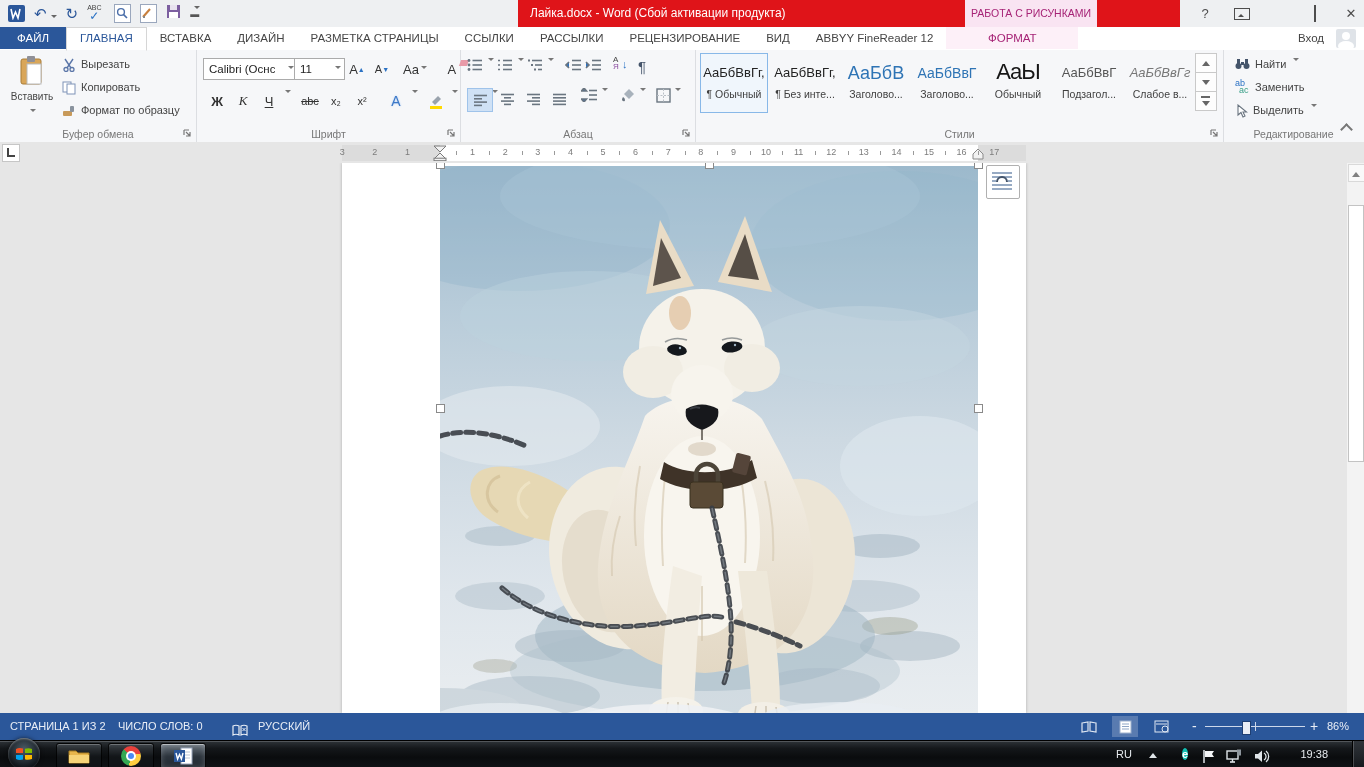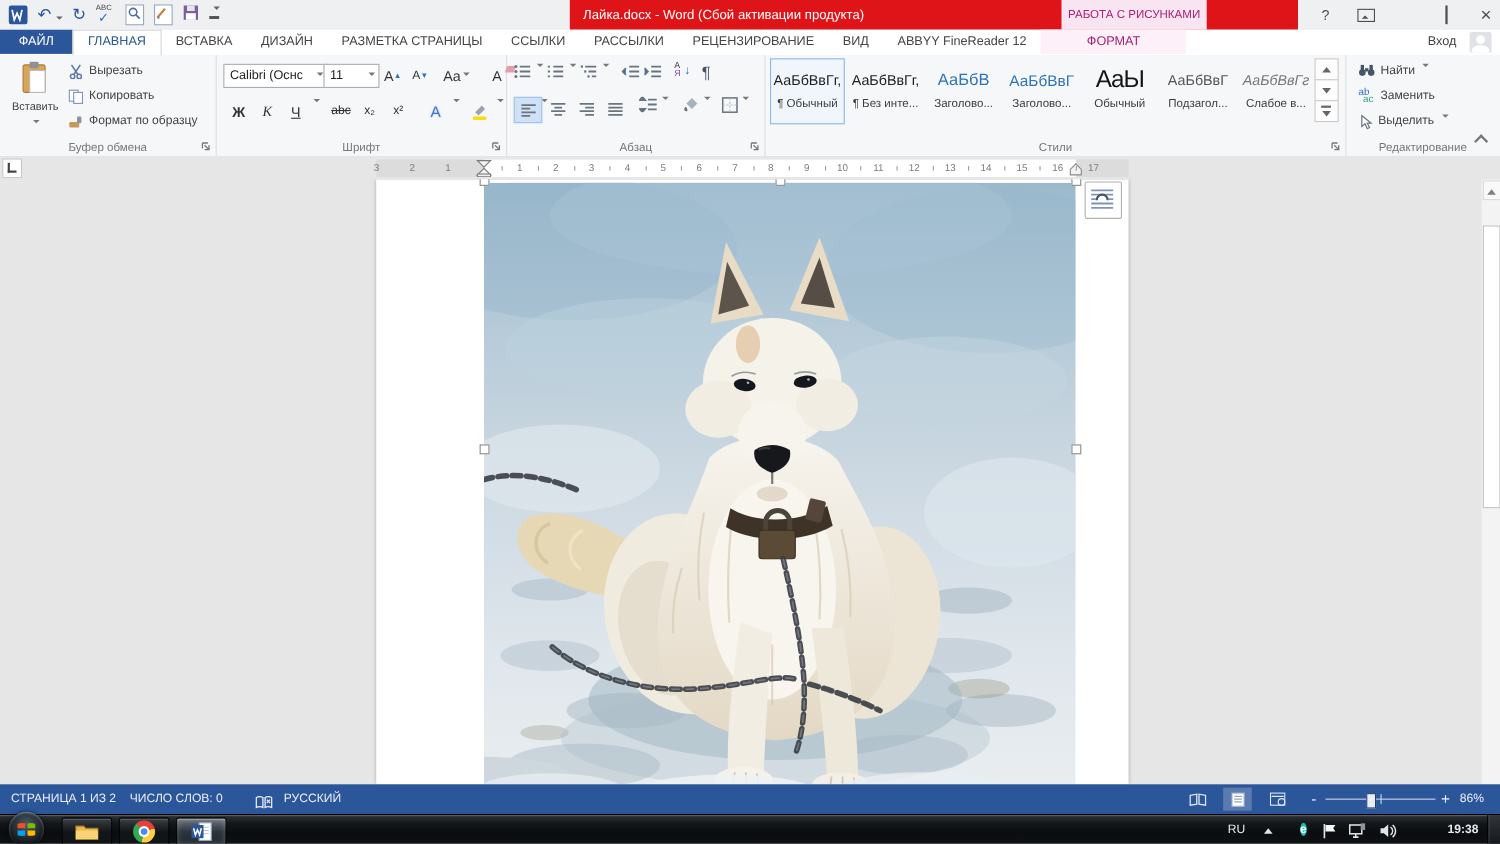--- a/index.html
+++ b/index.html
@@ -46,21 +46,21 @@
   .ic{display:inline-block;vertical-align:middle;}
   .dd{display:inline-block;width:0;height:0;border:3px solid transparent;border-top-color:#777;margin-left:2px;vertical-align:middle;}
   .combo{background:#fff;border:1px solid #ababab;height:20px;display:flex;align-items:center;font-size:11.5px;color:#222;padding-left:5px;}
   .combo .dd{margin-left:auto;margin-right:3px;}
   .fbtn{display:inline-flex;align-items:center;justify-content:center;height:22px;min-width:20px;padding:0 2px;font-size:13px;color:#333;}
   .fbtn.active{background:#cfe1f5;border:1px solid #9fc3ea;}
   .alico line,.alico path{stroke:#6a7580;stroke-width:1.6;}
   .style-card{width:66px;height:58px;margin-right:3px;background:transparent;border:1px solid transparent;text-align:center;overflow:hidden;}
   .style-card.selected{border:1px solid #88b8e8;background:#f0f6fc;}
   .style-prev{height:34px;line-height:38px;font-size:13px;color:#222;overflow:hidden;white-space:nowrap;}
-  .style-prev.s2{color:#2e74b5;font-size:15px;}
+  .style-prev.s2{color:#2e74b5;font-size:18px;}
   .style-prev.s3{color:#2e74b5;font-size:14px;}
   .style-prev.s4{font-size:22px;line-height:36px;letter-spacing:-1px;color:#161616;}
   .style-prev.s5{color:#555;}
   .style-prev.s6{color:#777;font-style:italic;}
   .style-name{font-size:10.5px;color:#3f3f3f;white-space:nowrap;overflow:hidden;}
   .sgal{position:absolute;left:4px;top:3px;display:flex;}
   .sscroll{position:absolute;right:8px;top:3px;width:20px;}
   .sscroll .sb{width:20px;height:18px;border:1px solid #c9c9c9;background:#fdfdfd;margin-bottom:-1px;position:relative;}
   .tri-up{position:absolute;left:6px;top:6px;border:4px solid transparent;border-bottom:5px solid #666;margin-top:-3px;}
   .tri-dn{position:absolute;left:6px;top:7px;border:4px solid transparent;border-top:5px solid #666;}
@@ -787,18 +787,18 @@
             <line x1="6.5" y1="10" x2="6.5" y2="13" stroke="#dfe4e8" stroke-width="1.4"></line>
             <rect x="11" y="0.5" width="4" height="6" fill="#8f979e"></rect>
           </svg>
       </span>
       <span class="it" style="right:94px;top:6px;">
         <svg width="16" height="15" viewBox="0 0 16 15">
             <path d="M1,5 L4,5 L8,1.5 L8,13 L4,9.5 L1,9.5 Z" fill="#dfe4e8"></path>
             <path d="M10,4 a4,4 0 0 1 0,7 M12,2 a7,7 0 0 1 0,11" stroke="#dfe4e8" stroke-width="1.3" fill="none"></path>
           </svg>
       </span>
-      <span class="it" style="right:20px;font-weight:bold;">19:38</span>
+      <span class="it" style="right:36px;">19:38</span>
     </div>
     <div class="showdesk"></div>
   </div>
 
 </div>
 
 </body></html>

